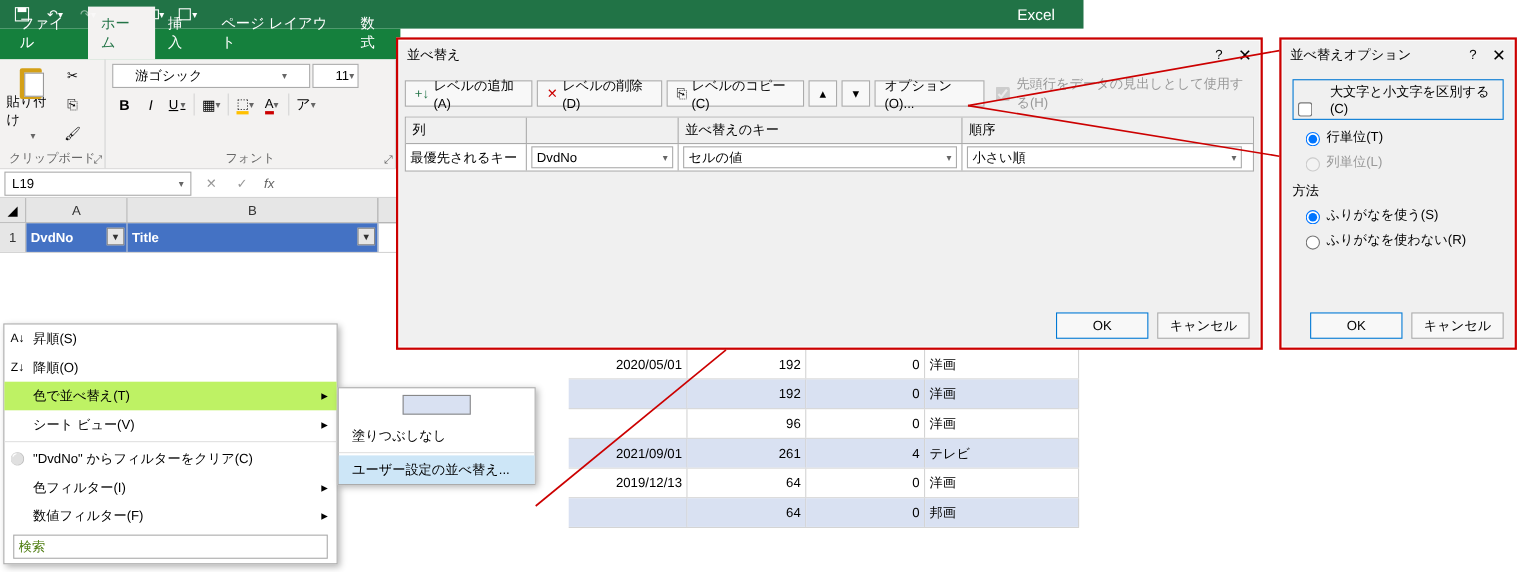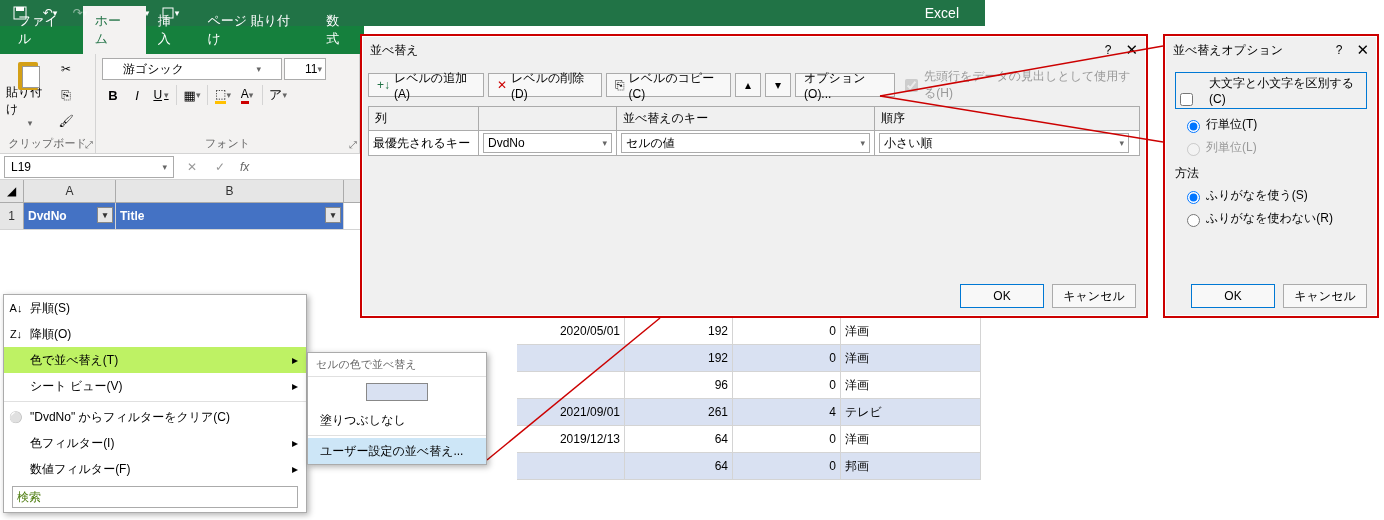--- a/index.html
+++ b/index.html
@@ -121,21 +121,21 @@
         <span class="caret" style="color:#fff">▾</span>
       </div>
   </div>
   <div class="app-title">Excel</div>
 </div>
 
 <div class="ribbon-tabs">
   <div class="ribbon-tab">ファイル</div>
   <div class="ribbon-tab active">ホーム</div>
   <div class="ribbon-tab">挿入</div>
-  <div class="ribbon-tab">ページ 貼り付け</div>
+  <div class="ribbon-tab">ページ レイアウト</div>
   <div class="ribbon-tab">数式</div>
 </div>
 
 <div class="ribbon">
   <div class="ribbon-group clipboard-group">
     <div style="display:flex">
       <div class="paste-btn">
         <div class="paste-icon"></div>
         <span>貼り付け</span>
         <span class="caret">▾</span>
@@ -283,21 +283,20 @@
   <div class="filter-item">
       <span>数値フィルター(F)</span>
       <span class="arrow">▸</span>
     </div>
   <div class="filter-search">
       <span>検索</span>
     </div>
 </div>
 
 <div class="sub-menu">
-  <div class="sub-header">セルの色で並べ替え</div>
   <div class="sub-swatch"></div>
   <div class="sub-item">塗りつぶしなし</div>
   <div class="filter-sep"></div>
   <div class="sub-item highlight">ユーザー設定の並べ替え...</div>
 </div>
 
 <div class="dialog sort-dialog">
   <div class="dlg-title">
     <span>並べ替え</span>
     <div class="dlg-ctrl">

